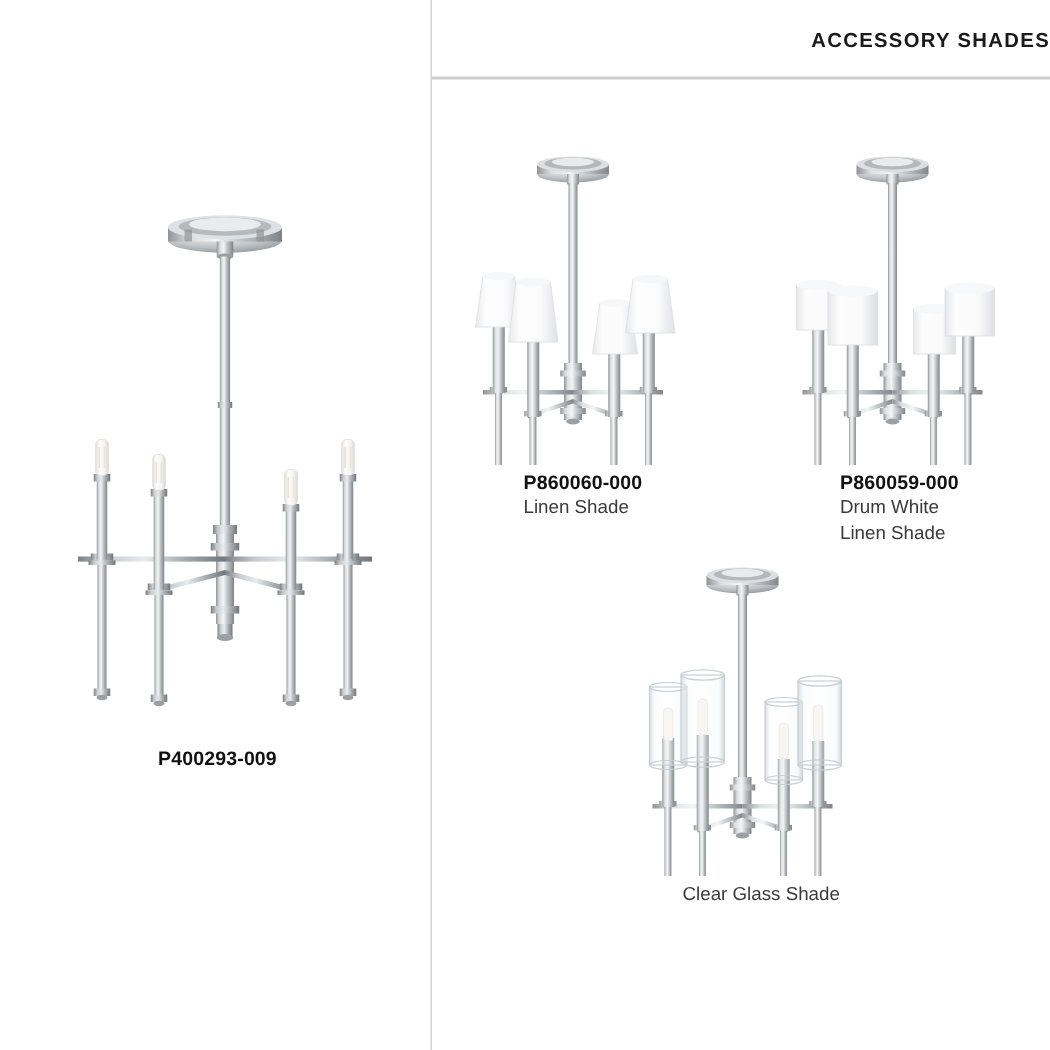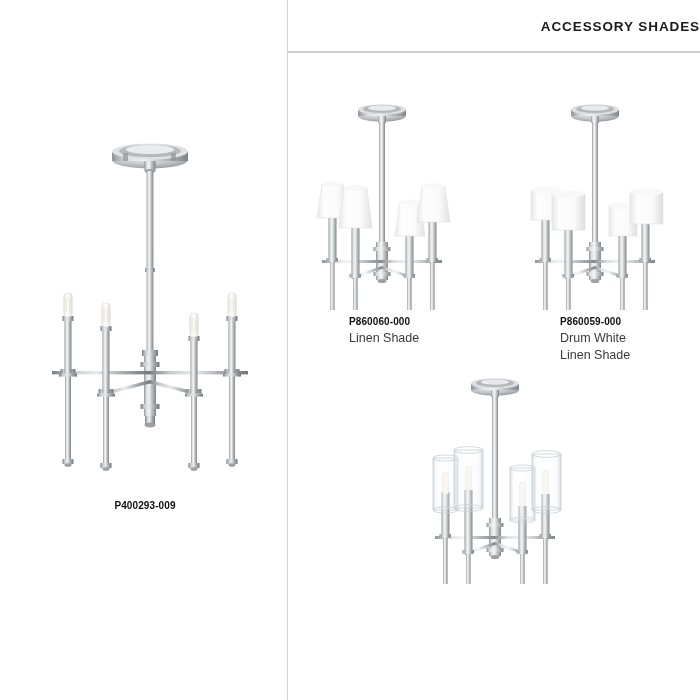--- a/index.html
+++ b/index.html
@@ -43,21 +43,21 @@
     text-align: right;
     font-size: 13.5px;
     font-weight: bold;
     letter-spacing: 0.9px;
     color: #1a1a1a;
   }
 
   
   .caption { position: absolute; color: #2b2b2b; }
   .caption .sku {
-    font-size: 10px;
+    font-size: 13px;
     font-weight: bold;
     letter-spacing: 0.1px;
     color: #111111;
     display: block;
     line-height: 17px;
   }
   .caption .desc {
     font-size: 12.5px;
     font-weight: normal;
     color: #3a3a3a;
@@ -454,13 +454,14 @@
   <span class="desc">Linen Shade</span>
 </div>
 
 <div class="caption cap-drum">
   <span class="sku">P860059-000</span>
   <span class="desc">Drum White</span>
   <span class="desc">Linen Shade</span>
 </div>
 
 <div class="caption cap-glass">
+  <span class="desc">Clear Glass Shade</span>
 </div>
 
 </body></html>

